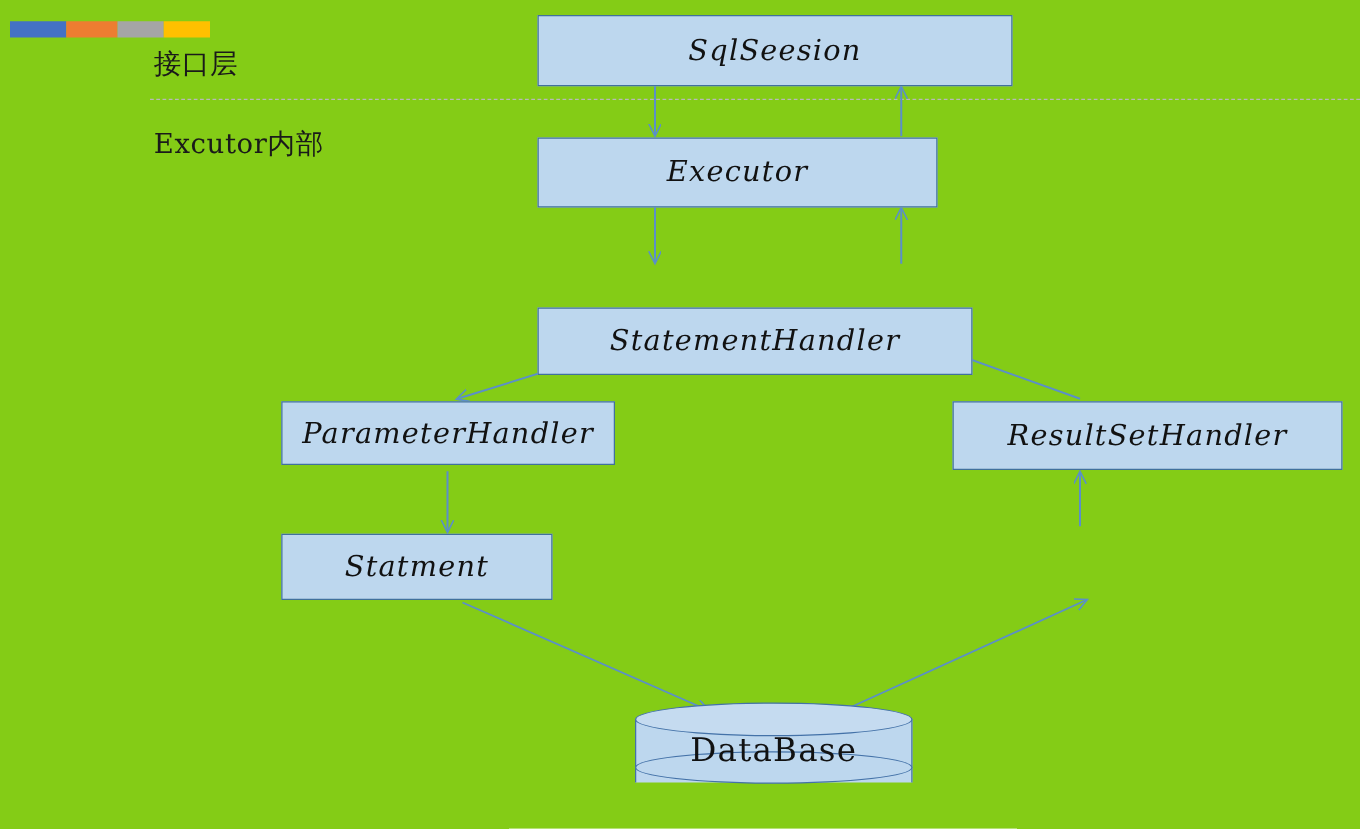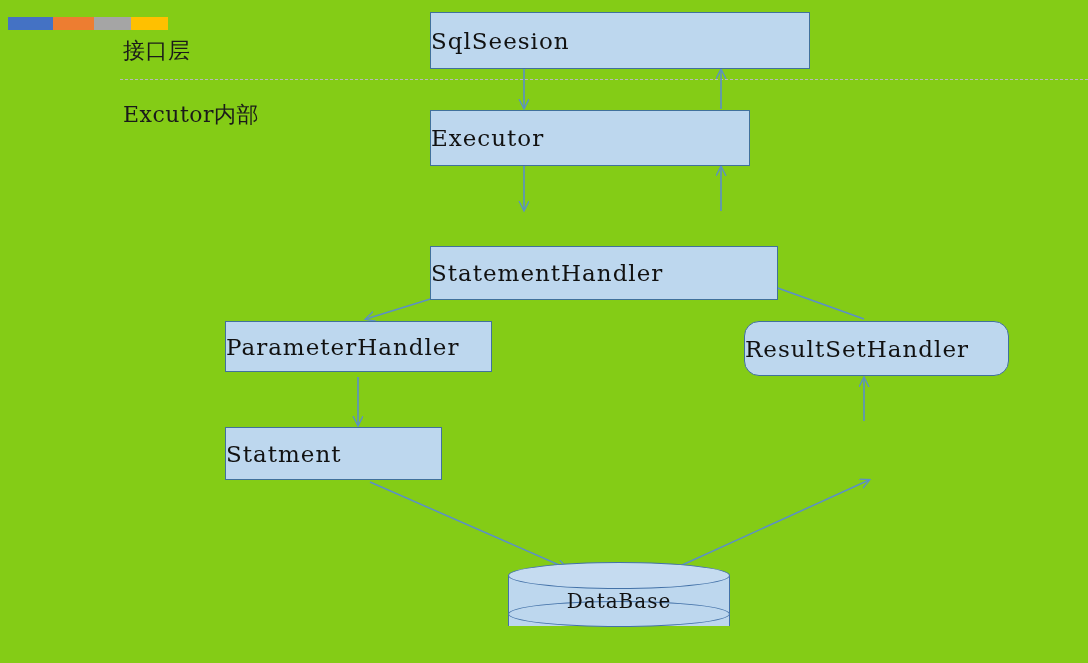--- a/index.html
+++ b/index.html
@@ -54,33 +54,34 @@
   }
 
   
   .node {
     position: absolute;
     box-sizing: border-box;
     background: #bdd7ee;
     border: 1px solid #41719c;
     display: flex;
     align-items: center;
-    justify-content: flex-start;
+    justify-content: center;
     font-family: "DejaVu Serif", serif;
     font-size: 23px;
     color: #111111;
     letter-spacing: 1px;
     white-space: nowrap;
+    font-style: italic;
   }
 
   #node-sqlsession      { left: 430px; top: 12px;  width: 380px; height: 57px; }
   #node-executor        { left: 430px; top: 110px; width: 320px; height: 56px; }
   #node-statementhandler{ left: 430px; top: 212px; width: 348px; height: 54px; margin-top: 34px; }
   #node-parameterhandler{ left: 225px; top: 321px; width: 267px; height: 51px; }
-  #node-resultsethandler{ left: 744px; top: 321px; width: 265px; height: 55px; border-radius: 15px; }
+  #node-resultsethandler{ left: 762px; top: 321px; width: 312px; height: 55px; }
   #node-statment        { left: 225px; top: 427px; width: 217px; height: 53px; }
   #node-resultset       { left: 732px; top: 422px; width: 266px; height: 54px; }
 
   
   #node-database {
     position: absolute;
     left: 508px;
     top: 562px;
     width: 222px;
     height: 77px;
@@ -113,21 +114,21 @@
     border-radius: 50%;
   }
   #node-database .cyl-label {
     position: absolute;
     left: 0; top: 14px;
     width: 100%; height: 50px;
     display: flex;
     align-items: center;
     justify-content: center;
     font-family: "DejaVu Serif", serif;
-    font-size: 20px;
+    font-size: 26px;
     color: #111111;
     letter-spacing: 1px;
     white-space: nowrap;
   }
 
   
   #arrows {
     position: absolute;
     left: 0; top: 0;
     width: 1088px;

